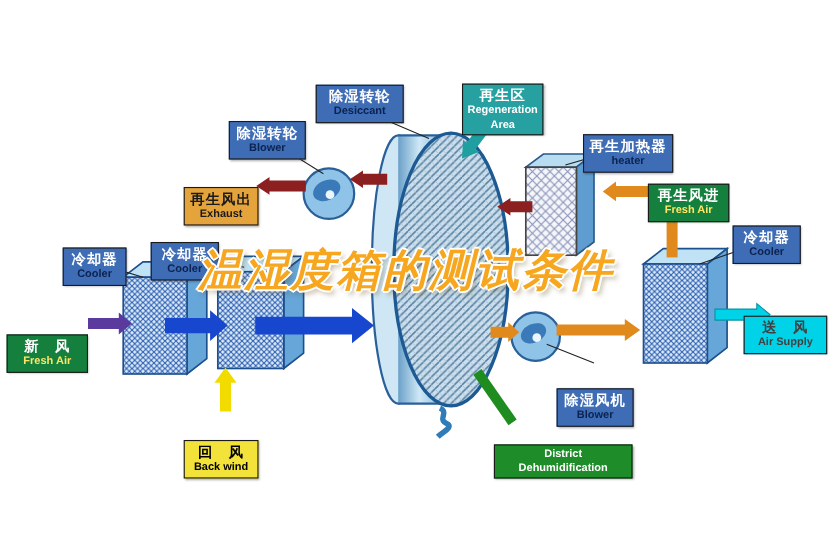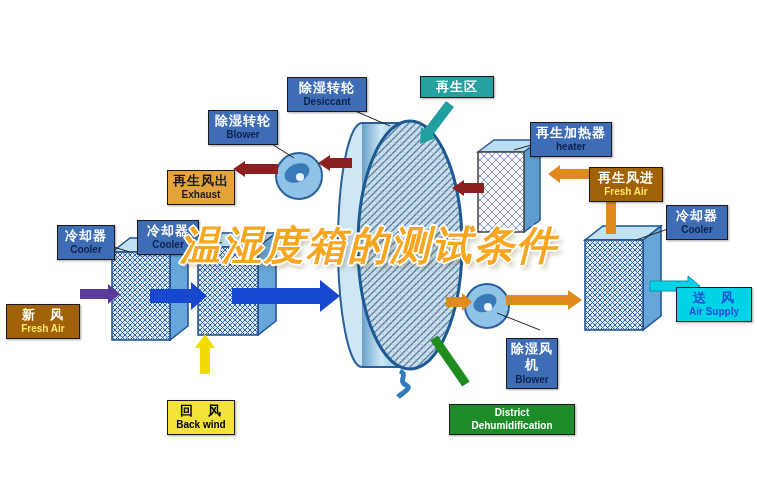--- a/index.html
+++ b/index.html
@@ -24,25 +24,25 @@
   }
   .label .zh{display:block;font-size:13px;font-weight:bold;letter-spacing:1px;}
   .label .en{display:block;font-size:10px;font-weight:bold;word-wrap:break-word;}
   .lbl-blue{background:#3e6db5;}
   .lbl-blue .zh{color:#ffffff;}
   .lbl-blue .en{color:#0c2250;}
   .lbl-teal{background:#27a0a2;}
   .lbl-teal .zh,.lbl-teal .en{color:#ffffff;}
   .lbl-orange{background:#e5a33c;}
   .lbl-orange .zh,.lbl-orange .en{color:#1a1a1a;}
-  .lbl-purple{background:#a16207;}
+  .lbl-purple{background:#15803d;}
   .lbl-purple .zh{color:#ffffff;}
   .lbl-purple .en{color:#ffe564;}
   .lbl-cyan{background:#00d2e8;}
-  .lbl-cyan .zh,.lbl-cyan .en{color:#1d4ed8;}
+  .lbl-cyan .zh,.lbl-cyan .en{color:#404040;}
   .lbl-yellow{background:#f2e23a;}
   .lbl-yellow .zh,.lbl-yellow .en{color:#000000;}
   .lbl-green{background:#1f8c2a;}
   .lbl-green .zh,.lbl-green .en{color:#ffffff;}
   #main-title{
     position:absolute;
     left:180px;top:218px;
     z-index:10;
     font-size:40px;
     font-weight:bold;
@@ -154,20 +154,21 @@
   </g>
 </svg>
 
 <div class="label lbl-blue" style="left:287px;top:53px;width:80px">
   <span class="zh">除湿转轮</span>
   <span class="en">Desiccant</span>
 </div>
 
 <div class="label lbl-teal" style="left:420px;top:52px;width:74px">
   <span class="zh">再生区</span>
+  <span class="en">Regeneration Area</span>
 </div>
 
 <div class="label lbl-blue" style="left:208px;top:86px;width:70px">
   <span class="zh">除湿转轮</span>
   <span class="en">Blower</span>
 </div>
 
 <div class="label lbl-blue" style="left:530px;top:98px;width:82px">
   <span class="zh">再生加热器</span>
   <span class="en">heater</span>
@@ -206,21 +207,21 @@
 <div class="label lbl-cyan" style="left:676px;top:263px;width:76px">
   <span class="zh">送　风</span>
   <span class="en">Air Supply</span>
 </div>
 
 <div class="label lbl-yellow" style="left:167px;top:376px;width:68px">
   <span class="zh">回　风</span>
   <span class="en">Back wind</span>
 </div>
 
-<div class="label lbl-blue" style="left:506px;top:314px;width:52px">
+<div class="label lbl-blue" style="left:506px;top:329px;width:70px">
   <span class="zh">除湿风机</span>
   <span class="en">Blower</span>
 </div>
 
 <div class="label lbl-green" style="left:449px;top:380px;width:126px">
   <span class="en">District</span>
   <span class="en">Dehumidification</span>
 </div>
 
 <div id="main-title">温湿度箱的测试条件</div>

